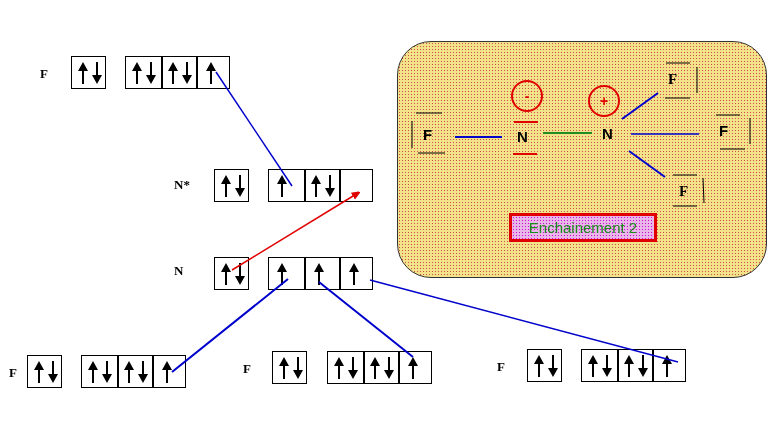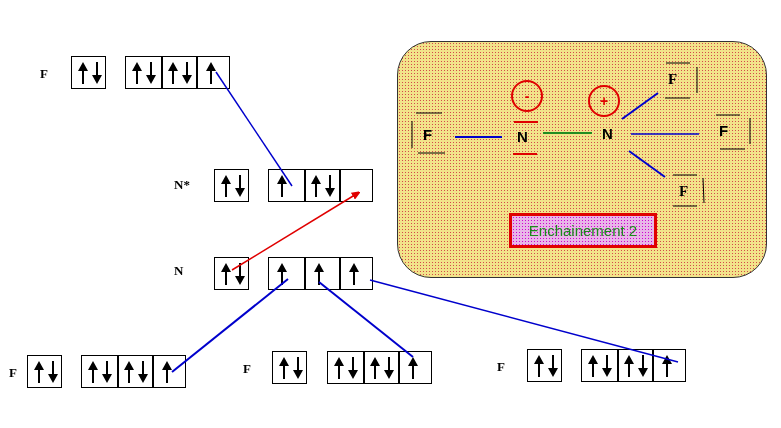--- a/index.html
+++ b/index.html
@@ -9,21 +9,21 @@
   .box { position:absolute; border:1px solid #000; background:#fff; box-sizing:border-box; height:33px; }
   .cell { position:absolute; top:0; height:100%; box-sizing:border-box; }
   .cell + .cell { border-left:2px solid #000; }
   #panel { position:absolute; left:397px; top:41px; width:370px; height:237px; border-radius:34px;
            border:1px solid #333; box-sizing:border-box;
            background-color:#f2e38a;
            background-image: radial-gradient(#d34a4a 0.8px, transparent 0.9px);
            background-size:3px 3px; }
   .pf { position:absolute; font-family:"Liberation Sans", sans-serif; font-weight:bold; font-size:15px; color:#000; }
   .pfs { position:absolute; font-family:"Liberation Serif", serif; font-weight:bold; font-size:15px; color:#000; }
-  #ench { position:absolute; left:111px; top:171px; width:148px; height:35px; border:3px solid #e00000;
+  #ench { position:absolute; left:111px; top:171px; width:148px; height:29px; border:3px solid #e00000;
           box-sizing:border-box; background-color:#e8b6e8;
           background-image: radial-gradient(#d000d0 0.8px, transparent 0.9px); background-size:3px 3px;
           display:flex; align-items:center; justify-content:center;
           font-family:"Liberation Sans", sans-serif; font-size:15px; color:#1a8a1a; }
   svg#lines { position:absolute; left:0; top:0; width:781px; height:428px; pointer-events:none; }
 </style>
 </head>
 <body>
 
 <div id="stage">

